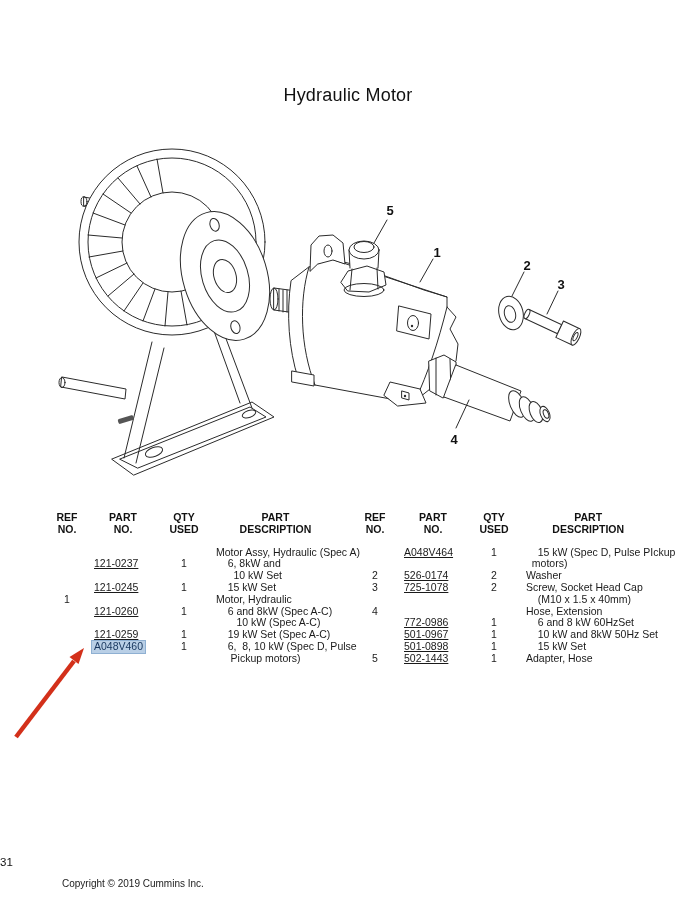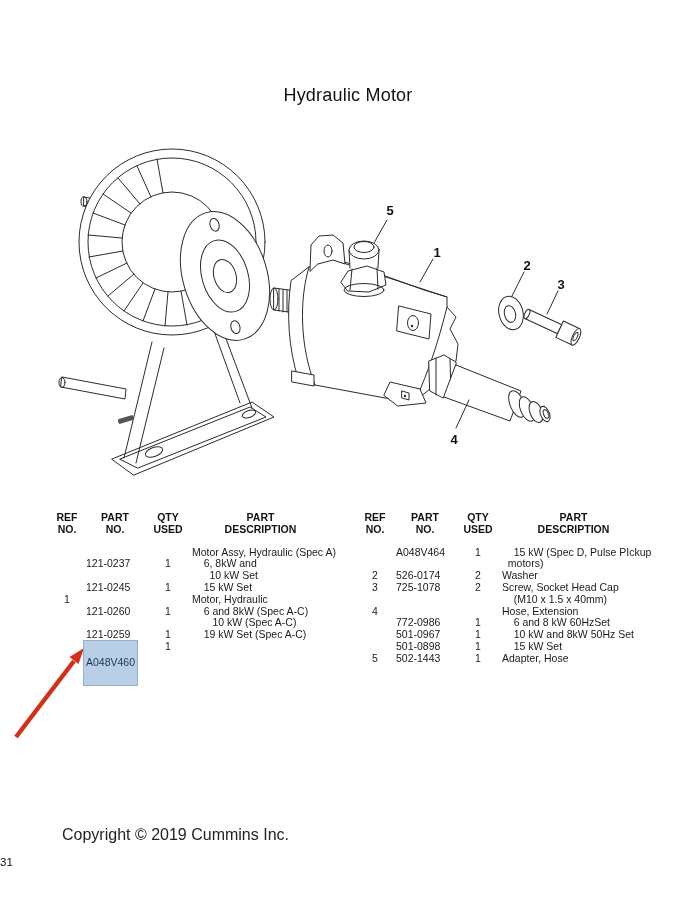--- a/index.html
+++ b/index.html
@@ -10,34 +10,34 @@
   }
   .page-title{
     position:absolute;top:41px;left:0;right:0;text-align:center;
     font-size:18px;font-weight:normal;letter-spacing:.2px;color:#111;margin-top:44px;
   }
   svg.diagram{position:absolute;left:0;top:0;pointer-events:none;}
   .callout{font-size:13px;font-weight:bold;fill:#111;}
   .ptable{
     position:absolute;display:grid;
     grid-template-columns:26px 58px 36px 1fr;
-    column-gap:6px;font-size:10.5px;line-height:11.8px;color:#1a1a1a;
+    column-gap:14px;font-size:10.5px;line-height:11.8px;color:#1a1a1a;
   }
   .ptable.right{grid-template-columns:30px 58px 36px 1fr;}
   .hd{font-weight:bold;white-space:pre;text-align:center;margin-bottom:11px;color:#111;}
   .hd.desc{padding-right:25px;}
   .c-ref{text-align:center;}
-  .c-part{white-space:pre;}
+  .c-part{white-space:pre;text-decoration:underline;}
   .c-qty{text-align:center;}
   .c-desc{white-space:pre;}
   .hl{
     display:inline-block;background:#b9cfe6;color:#17365e;
-    outline:1px solid #8fb0d2;padding:16px 2px;margin-left:-2px;
-  }
-  .copyright{position:absolute;left:62px;top:826px;font-size:16px;color:#222;}
+    outline:1px solid #8fb0d2;padding:0 2px;margin-left:-2px;
+  }
+  .copyright{position:absolute;left:62px;top:878px;font-size:10px;color:#222;}
   .pagenum{position:absolute;left:0;right:0;top:856px;font-size:11.5px;color:#111;}
 </style>
 </head>
 <body>
 
 <div class="page-title">Hydraulic Motor</div>
 
 <svg class="diagram" width="696" height="900" viewBox="0 0 696 900">
   <g stroke="#2b2b2b" stroke-width="1" fill="none" stroke-linejoin="round" stroke-linecap="round">
 
@@ -178,20 +178,22 @@
        10 kW (Spec A-C)</div>
 
   <div class="c-ref"></div>
   <div class="c-part">121-0259</div>
   <div class="c-qty">1</div>
   <div class="c-desc">    19 kW Set (Spec A-C)</div>
 
   <div class="c-ref"></div>
   <div class="c-part"><span class="hl">A048V460</span></div>
   <div class="c-qty">1</div>
+  <div class="c-desc">    6,  8, 10 kW (Spec D, Pulse
+     Pickup motors)</div>
 </div>
 
 <div class="ptable right" style="left:360px;top:512px;width:310px;">
   <div class="hd">REF
 NO.</div>
   <div class="hd">PART
 NO.</div>
   <div class="hd">QTY
 USED</div>
   <div class="hd desc">PART

